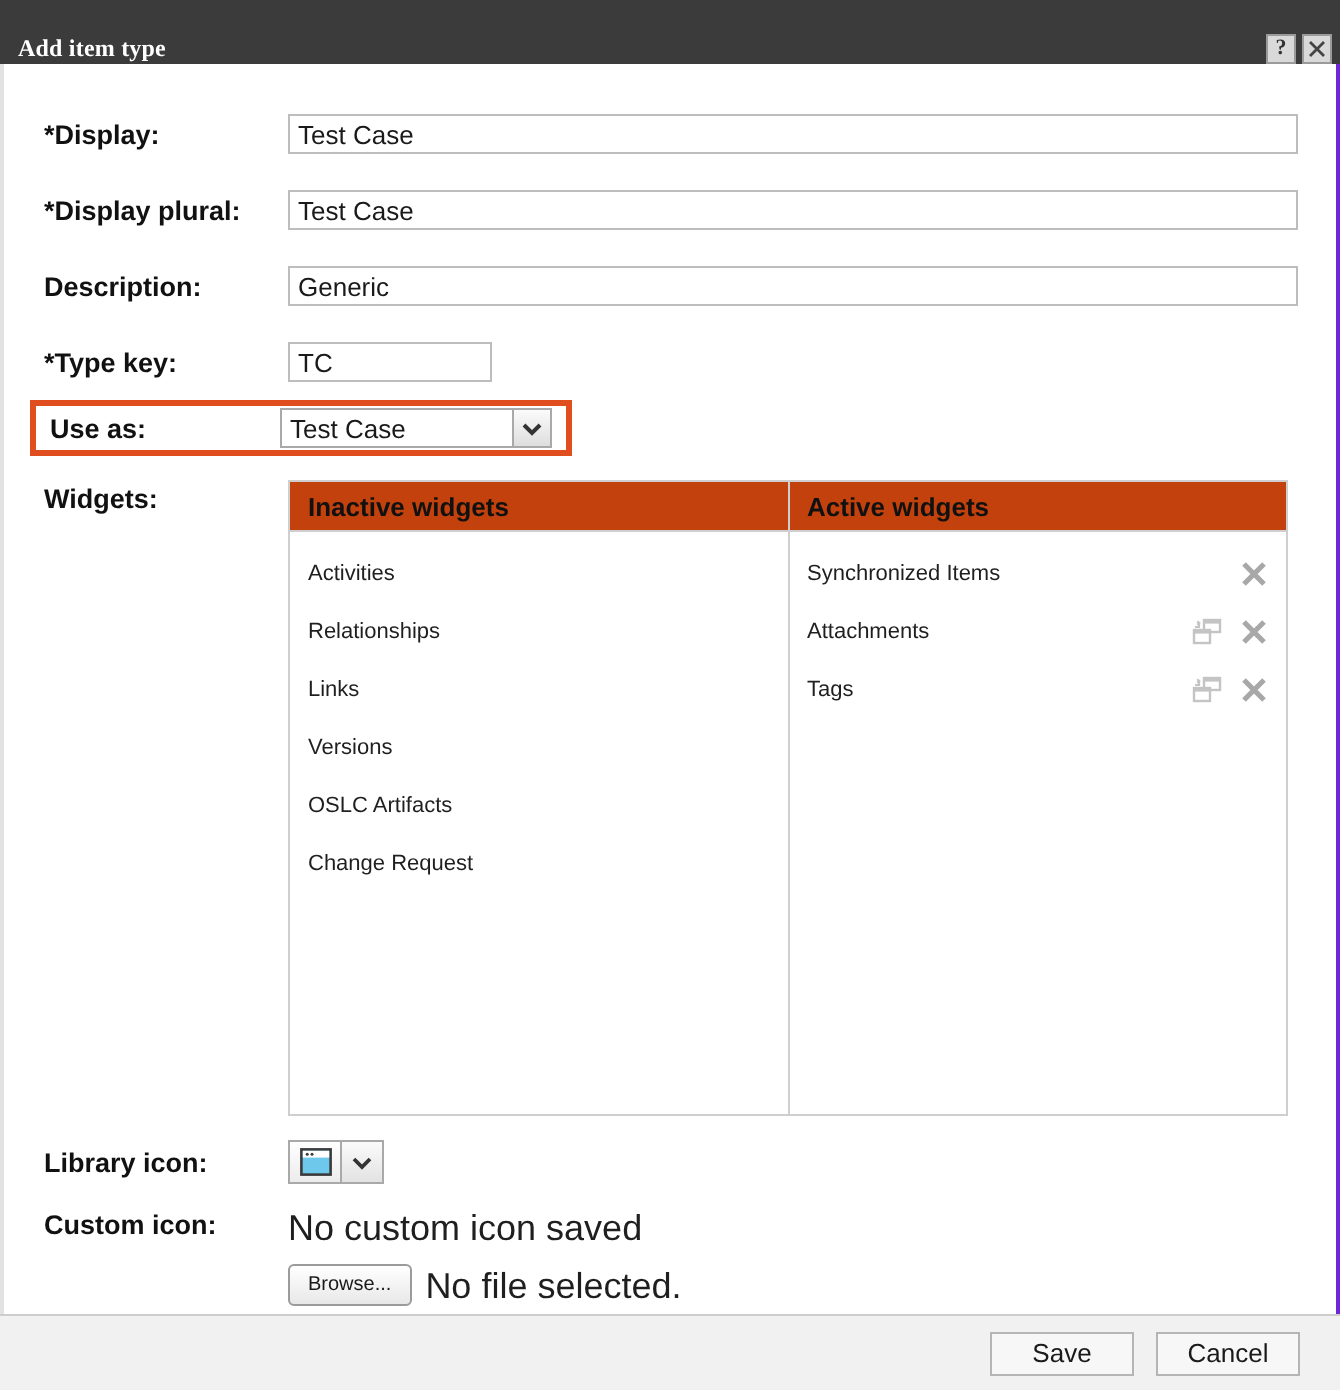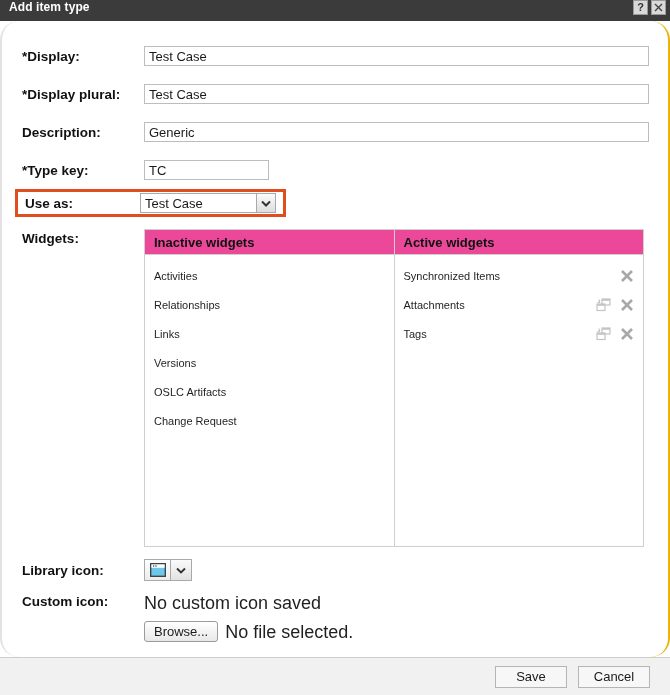--- a/index.html
+++ b/index.html
@@ -22,26 +22,27 @@
     width: 670px;
     height: 695px;
     box-sizing: border-box;
     background: #ffffff;
     display: flex;
     flex-direction: column;
   }
 
   
   .titlebar {
-    height: 21px;
+    height: 32px;
     background: #3b3b3b;
     display: flex;
-    align-items: flex-start;
+    align-items: flex-end;
     padding: 0 4px 0 9px;
     flex: 0 0 auto;
+    font-family: Liberation Serif, serif;
   }
   .titlebar-title {
     color: #ffffff;
     font-size: 12px;
     font-weight: bold;
     letter-spacing: 0.1px;
     flex: 1 1 auto;
   }
   .titlebar-buttons {
     display: flex;
@@ -63,26 +64,25 @@
     font-weight: bold;
     cursor: pointer;
   }
   .tb-btn svg { display:block; }
 
   
   .dialog-body {
     flex: 1 1 auto;
     background: #ffffff;
     border-left: 2px solid #e2e2e2;
-    border-right: 2px solid #eab308;
+    border-right: 2px solid #6d28d9;
     box-sizing: border-box;
     padding: 0;
     position: relative;
     overflow: hidden;
-    border-radius: 19px;
   }
 
   .form-area {
     padding: 18px 20px 0 20px;
   }
 
   .row {
     display: flex;
     align-items: center;
     min-height: 30px;
@@ -104,21 +104,21 @@
     height: 20px;
     border: 1px solid #bdbdbd;
     background: #ffffff;
     font-family: "Liberation Sans", sans-serif;
     font-size: 13px;
     color: #1a1a1a;
     padding: 1px 4px;
     outline: none;
   }
   .w-full { width: 505px; }
-  .w-small { width: 125px; }
+  .w-small { width: 102px; }
 
   
   .row.r-display   { margin-top: 2px; }
   .row.r-plural    { margin-top: 8px; }
   .row.r-desc      { margin-top: 8px; }
   .row.r-typekey   { margin-top: 8px; }
 
   
   .highlight-box {
     position: relative;
@@ -190,21 +190,21 @@
   .wcol-head {
     height: 24px;
     flex: 0 0 24px;
     border-bottom: 1px solid #cfcfcf;
     display: flex;
     align-items: center;
     padding-left: 9px;
     font-weight: bold;
     font-size: 13px;
     color: #111111;
-    background: #ec4899;
+    background: #c2410c;
   }
   .wcol-list {
     flex: 1 1 auto;
     padding-top: 6px;
   }
   .witem {
     height: 29px;
     display: flex;
     align-items: center;
     padding-left: 9px;
@@ -263,21 +263,21 @@
   .plain-text { font-size: 18px; color: #1f1f1f; line-height: 18px; }
   .file-row { display: flex; align-items: center; margin-top: 9px; gap: 7px; }
   .browse-btn {
     box-sizing: border-box;
     height: 21px;
     padding: 0 9px;
     border: 1px solid #9b9b9b;
     border-radius: 3px;
     background: linear-gradient(#ffffff, #e8e8e8);
     font-family: "Liberation Sans", sans-serif;
-    font-size: 13px;
+    font-size: 10px;
     color: #1a1a1a;
     display: flex;
     align-items: center;
     cursor: pointer;
   }
   .hint-row {
     display: flex;
     align-items: center;
     gap: 6px;
     margin-top: 14px;

